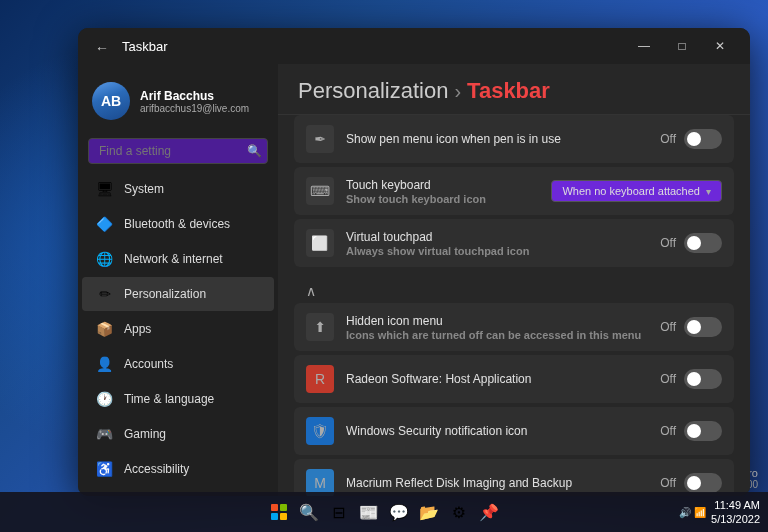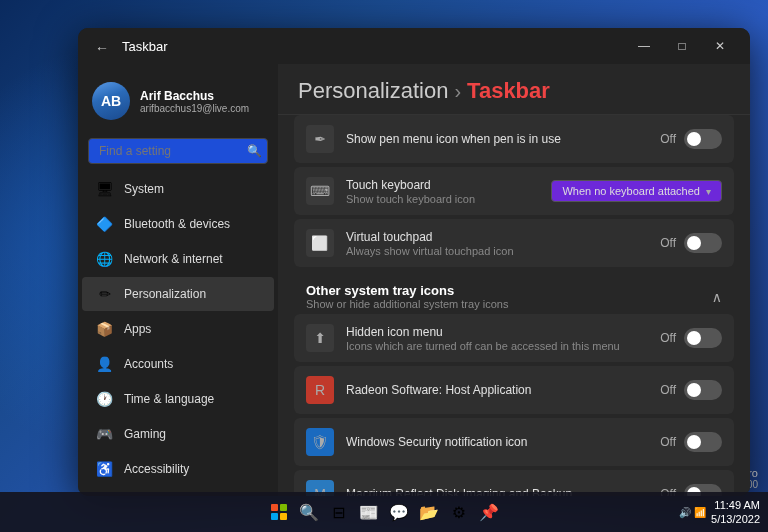--- a/index.html
+++ b/index.html
@@ -213,21 +213,21 @@
       text-overflow: ellipsis;
     }
 
     
     .search-box {
       margin: 8px 10px;
       position: relative;
     }
     .search-input {
       width: 100%;
-      background: #1d4ed8;
+      background: #4c1d95;
       border: 1px solid #444;
       border-radius: 4px;
       padding: 5px 28px 5px 10px;
       color: #ccc;
       font-size: 12px;
       outline: none;
     }
     .search-icon-btn {
       position: absolute;
       right: 6px;
@@ -323,20 +323,21 @@
     .setting-text { flex: 1; }
     .setting-title {
       font-size: 12px;
       color: #e0e0e0;
       font-weight: 500;
     }
     .setting-subtitle {
       font-size: 11px;
       color: #888;
       margin-top: 1px;
+      font-weight: bold;
     }
     .setting-control {
       display: flex;
       align-items: center;
       gap: 8px;
       flex-shrink: 0;
     }
 
     
     .toggle {
@@ -577,24 +578,20 @@
               <div class="setting-control">
                 <span class="status-off">Off</span>
                 <div class="toggle off">
                   <div class="toggle-thumb"></div>
                 </div>
               </div>
             </div>
           </div>
 
         <div class="section-header">
-          <div class="section-title-block">
-            <div class="section-title">Other system tray icons</div>
-            <div class="section-subtitle">Show or hide additional system tray icons</div>
-          </div>
           <div class="section-chevron">∧</div>
         </div>
 
         <div id="tray-rows-container">
             <div class="setting-row">
               <div class="setting-icon" style="background: rgb(58, 58, 58);">⬆</div>
               <div class="setting-text">
                 <div class="setting-title">Hidden icon menu</div>
                 <div class="setting-subtitle">Icons which are turned off can be accessed in this menu</div>
               </div>

